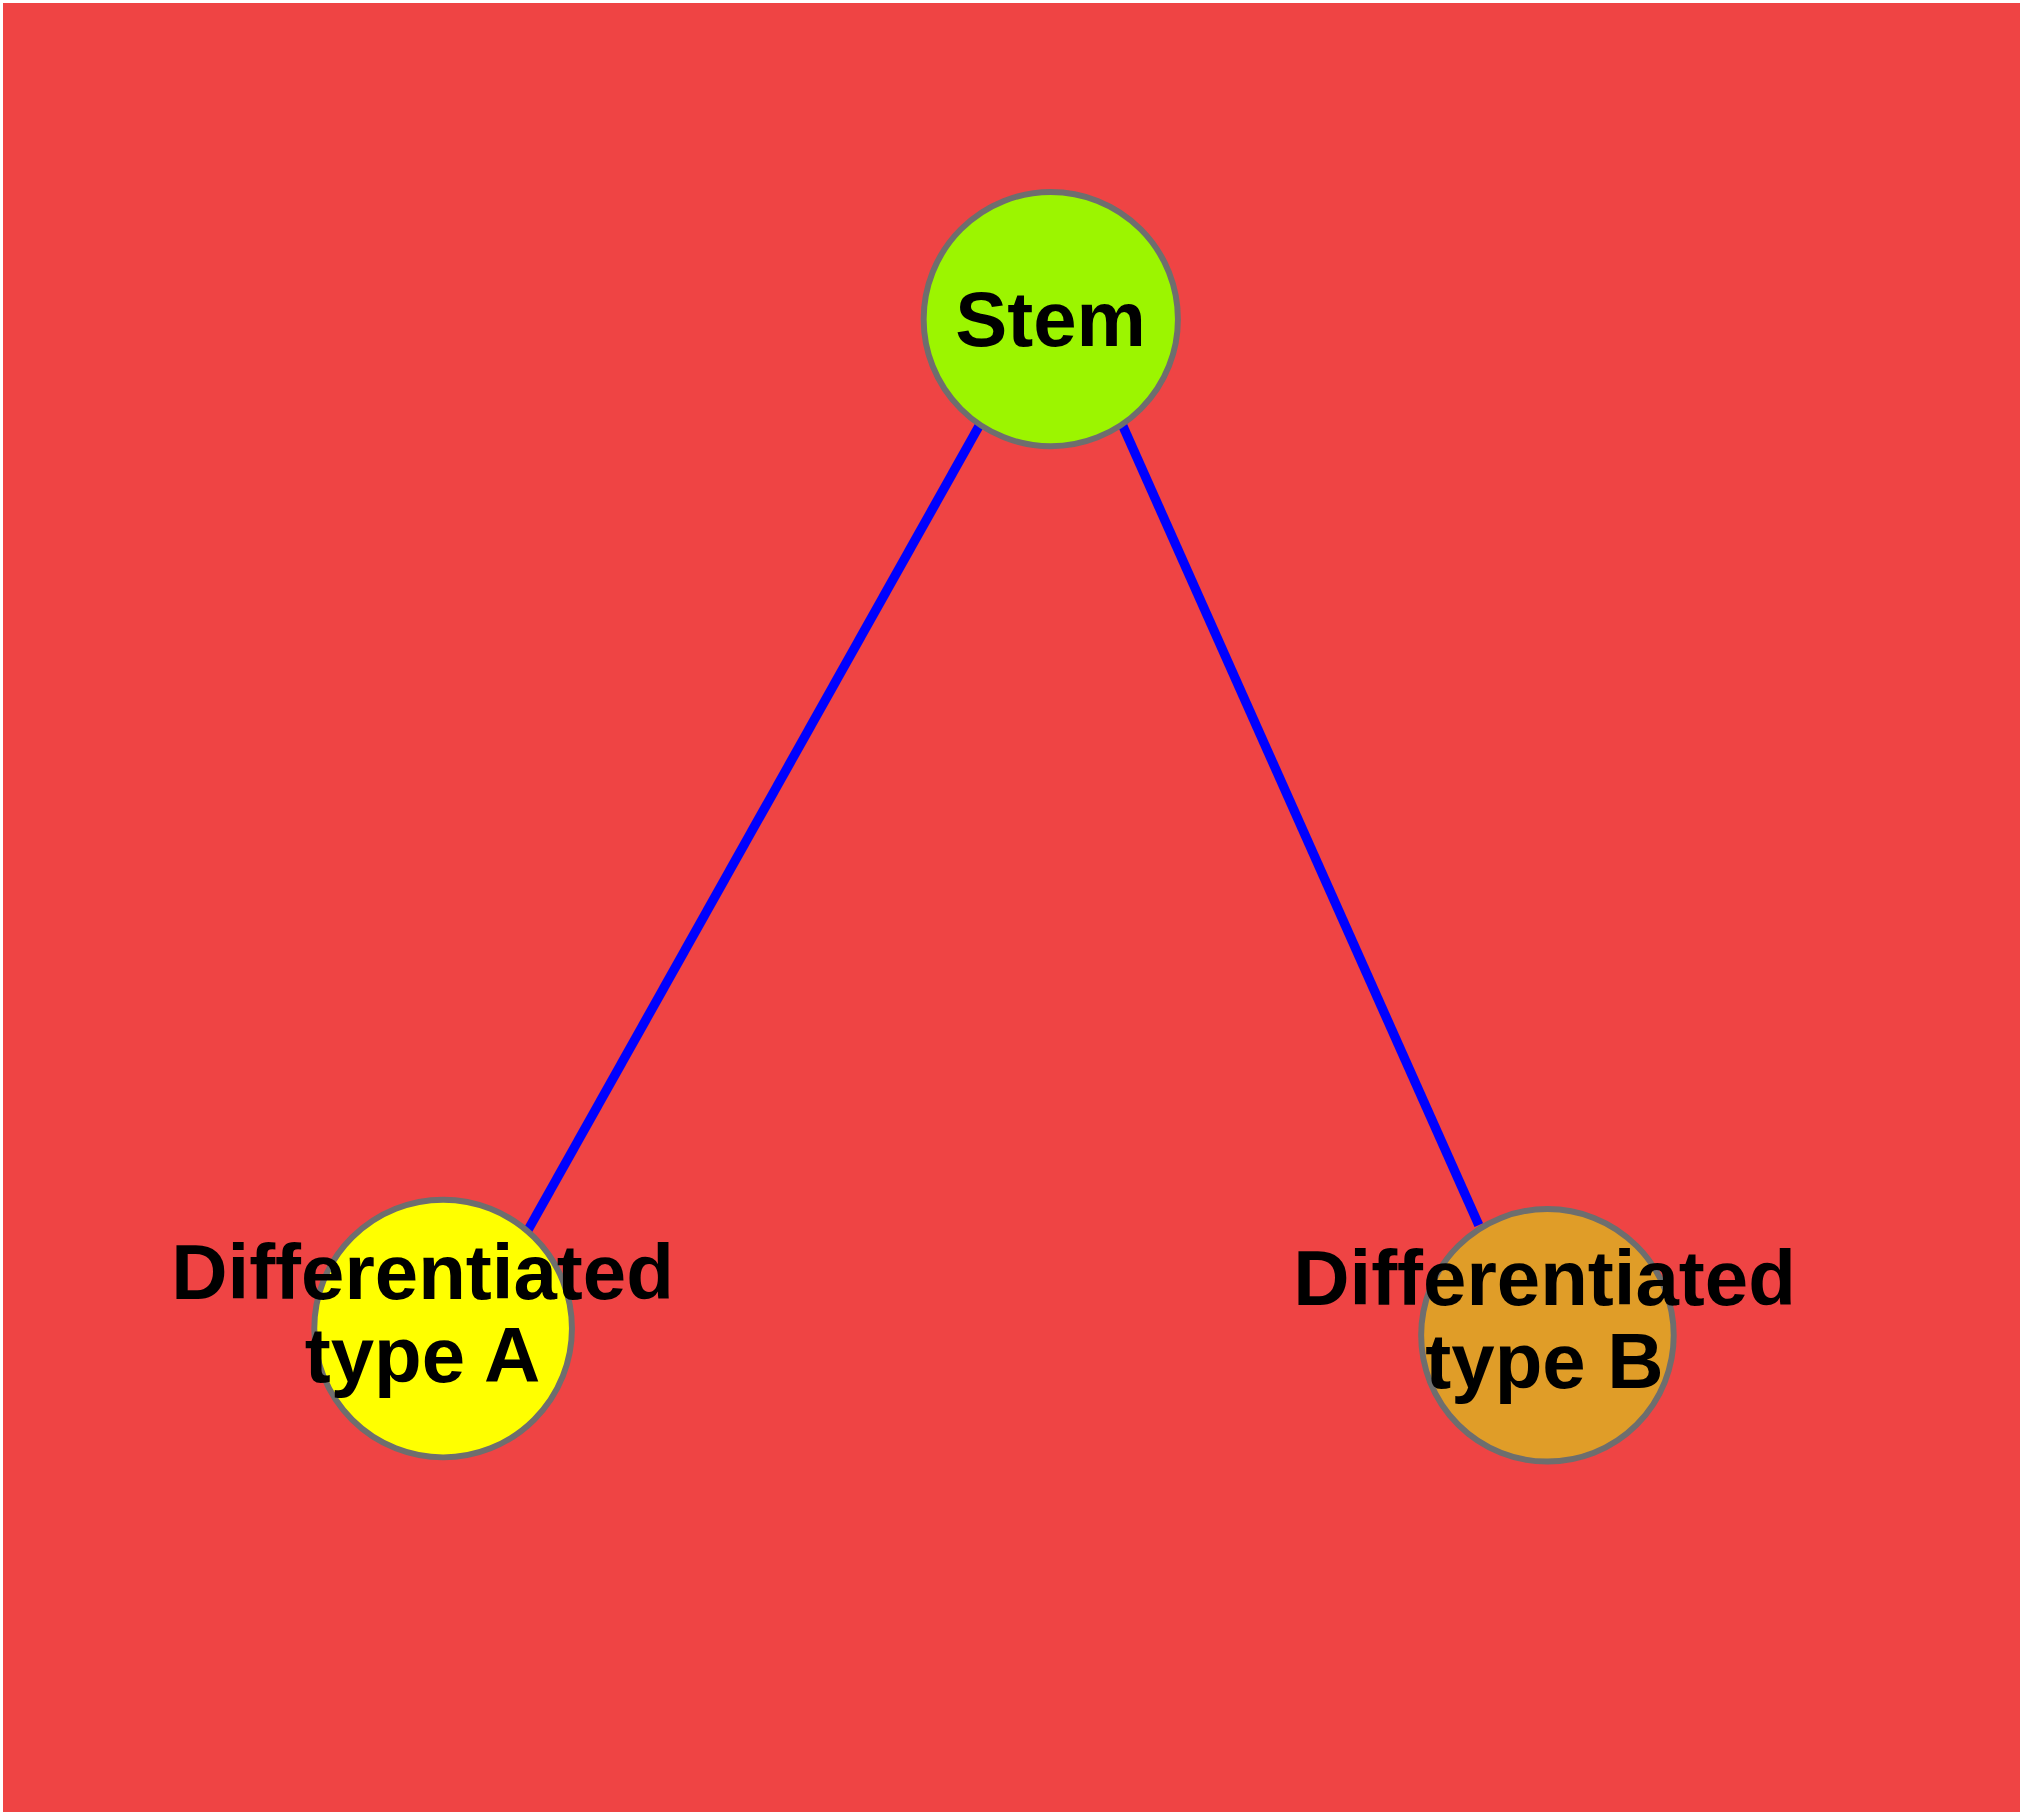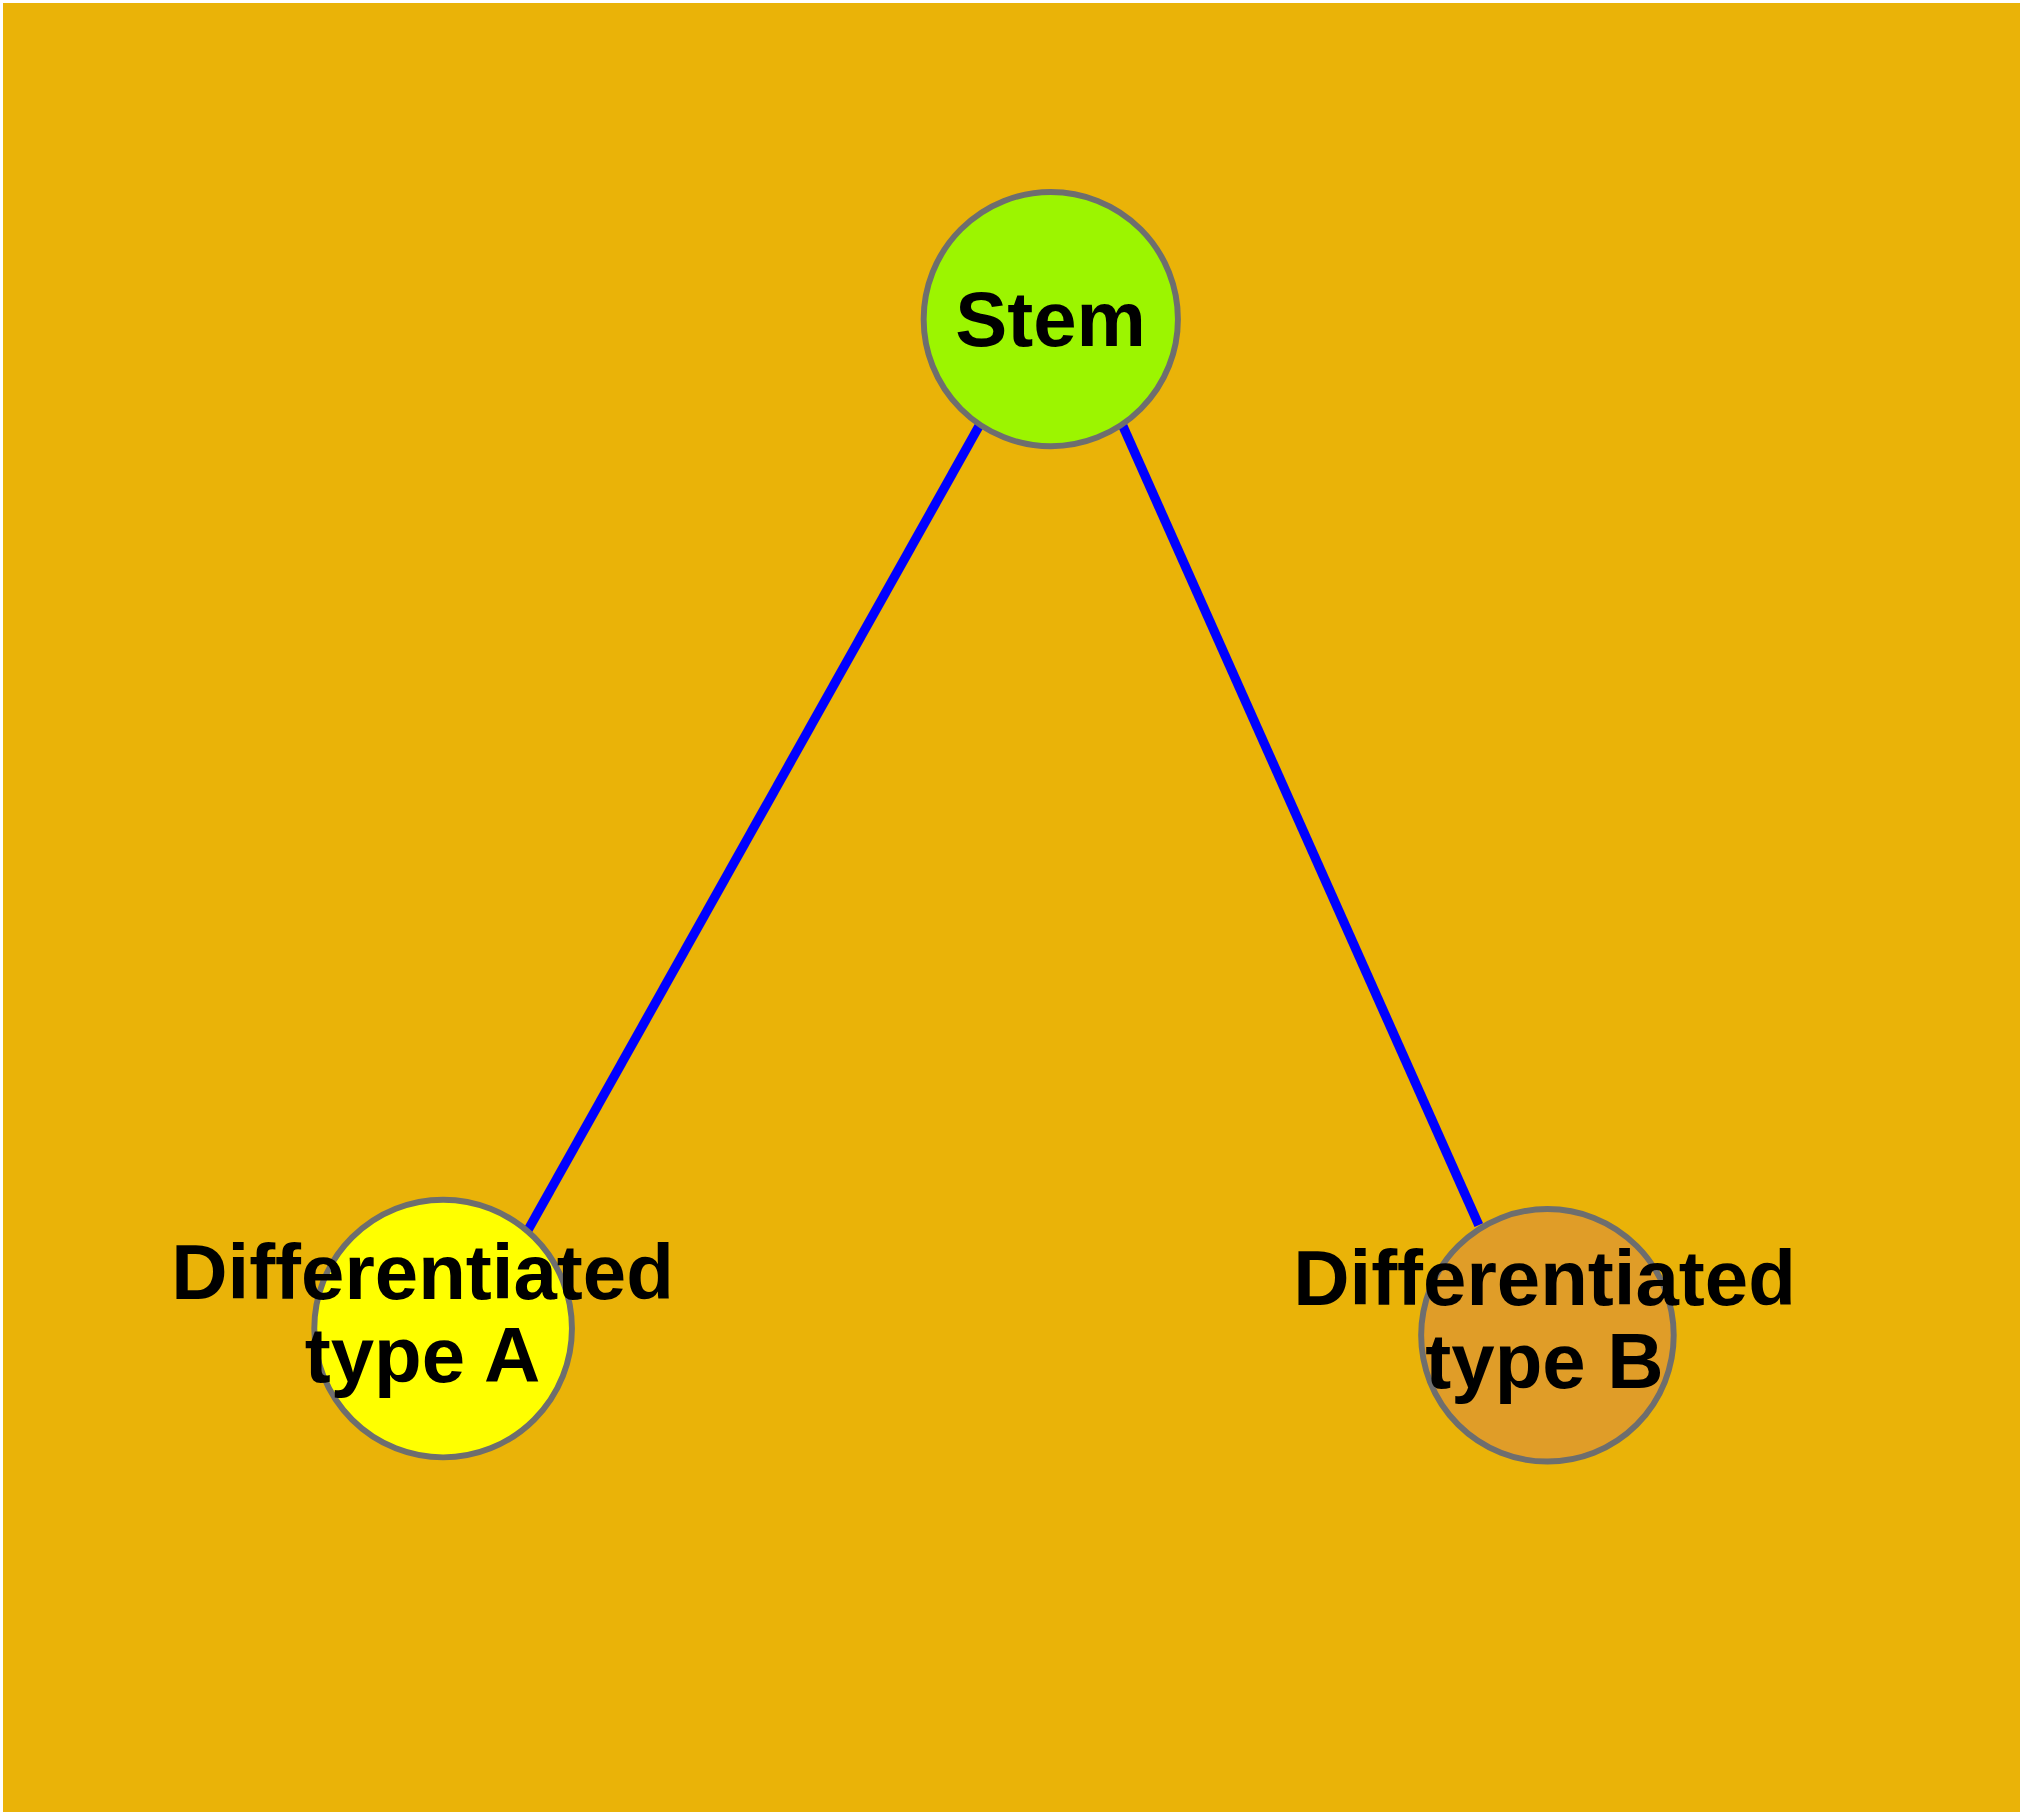--- a/index.html
+++ b/index.html
@@ -11,21 +11,21 @@
   body {
     width: 2021px;
     height: 1812px;
     overflow: hidden;
     font-family: "Liberation Sans", sans-serif;
   }
   #canvas {
     position: relative;
     width: 2021px;
     height: 1812px;
-    background: #eab308;
+    background: #ef4444;
     box-sizing: border-box;
     border-top: 3.4px solid #ffffff;
     border-left: 3.4px solid #ffffff;
     overflow: hidden;
   }
   #graph-svg {
     position: absolute;
     top: 0;
     left: 0;
     width: 2021px;

